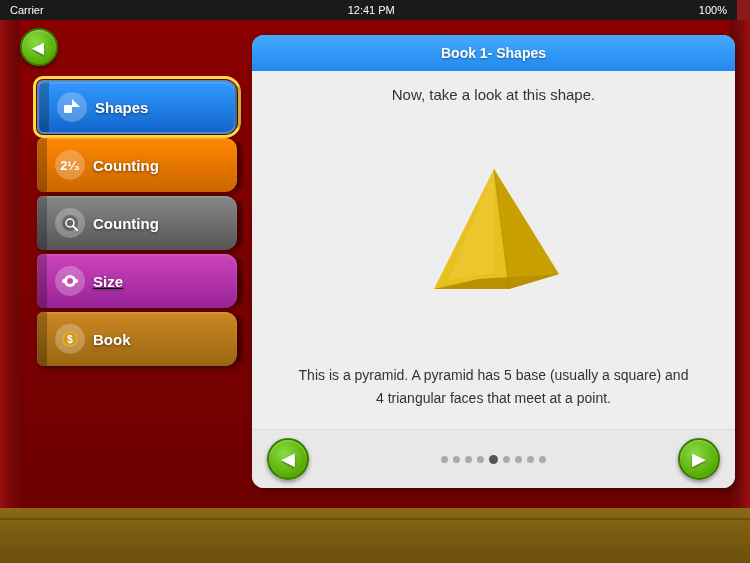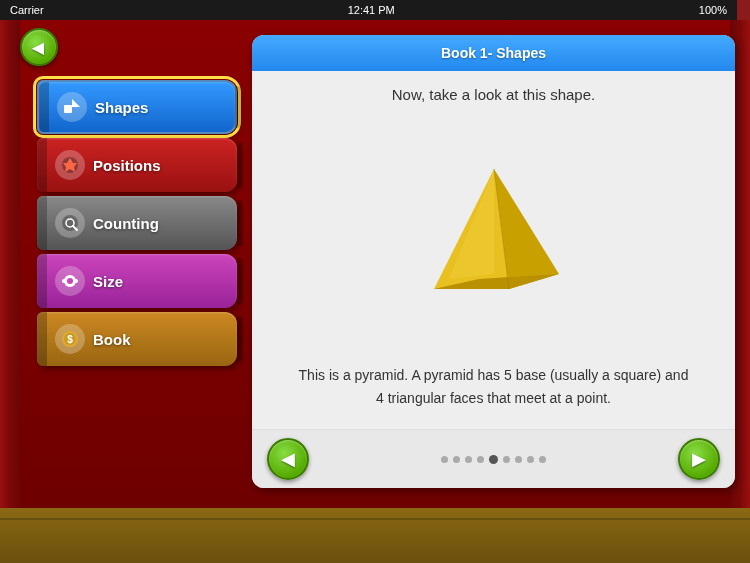--- a/index.html
+++ b/index.html
@@ -158,21 +158,21 @@
       font-weight: bold;
       text-shadow: 0 1px 3px rgba(0,0,0,0.5);
       margin-left: 8px;
     }
 
     .book-shapes { background: linear-gradient(to bottom, #3399ff, #1166cc); }
     .book-counting { background: linear-gradient(to bottom, #ff8800, #cc6600); }
     .book-compare { background: linear-gradient(to bottom, #66aa22, #447700); }
     .book-positions { background: linear-gradient(to bottom, #cc2222, #991111); }
     .book-classify { background: linear-gradient(to bottom, #888888, #555555); }
-    .book-size { background: linear-gradient(to bottom, #cc44bb, #992299); }
+    .book-size { background: linear-gradient(to bottom, #cc44bb, #992299); text-decoration: underline; }
     .book-money { background: linear-gradient(to bottom, #cc8822, #996611); }
 
     .book-shapes { border: 2px solid #5588bb; }
     .book-active { outline: 3px solid #ffdd44; outline-offset: 1px; }
 
     
     .right-panel {
       flex: 1;
       margin-left: 15px;
       background: #e8e8e8;
@@ -305,31 +305,28 @@
     <div class="book-item book-shapes book-active">
       <div class="book-icon">
         <svg width="20" height="20" viewBox="0 0 20 20">
           <rect x="2" y="8" width="8" height="8" fill="white" rx="1"></rect>
           <polygon points="10,2 18,10 10,10" fill="white"></polygon>
         </svg>
       </div>
       <span class="book-label">Shapes</span>
     </div>
 
-
-
-    <div class="book-item book-positions">
+    <div class="book-item book-counting">
       <div class="book-icon">
-        <svg width="20" height="20" viewBox="0 0 20 20">
-          <circle cx="10" cy="10" r="8" fill="rgba(0,0,0,0.3)"></circle>
-          <polygon points="10,3 13,8 17,8 14,12 15,17 10,14 5,17 6,12 3,8 7,8" fill="#ff6644"></polygon>
-        </svg>
-      </div>
-      <span class="book-label">Positions</span>
-    </div>
+        <span style="color:white;font-size:13px;font-weight:bold;">2¹⁄₃</span>
+      </div>
+      <span class="book-label">Counting</span>
+    </div>
+
+
 
     <div class="book-item book-classify">
       <div class="book-icon">
         <svg width="20" height="20" viewBox="0 0 20 20">
           <circle cx="10" cy="10" r="8" fill="rgba(0,0,0,0.3)"></circle>
           <circle cx="10" cy="10" r="4" fill="none" stroke="white" stroke-width="1.5"></circle>
           <line x1="13" y1="13" x2="17" y2="17" stroke="white" stroke-width="2" stroke-linecap="round"></line>
         </svg>
       </div>
       <span class="book-label">Counting</span>

